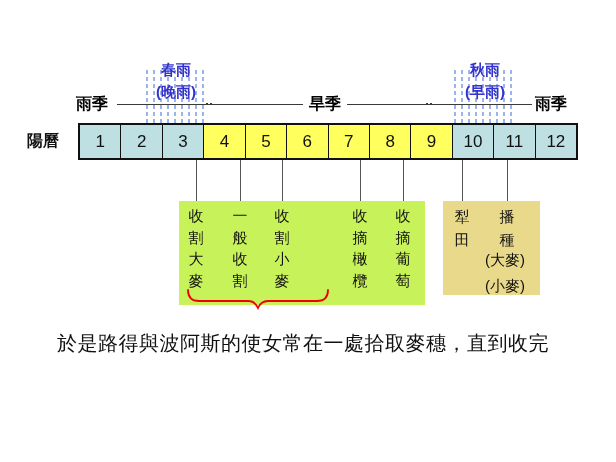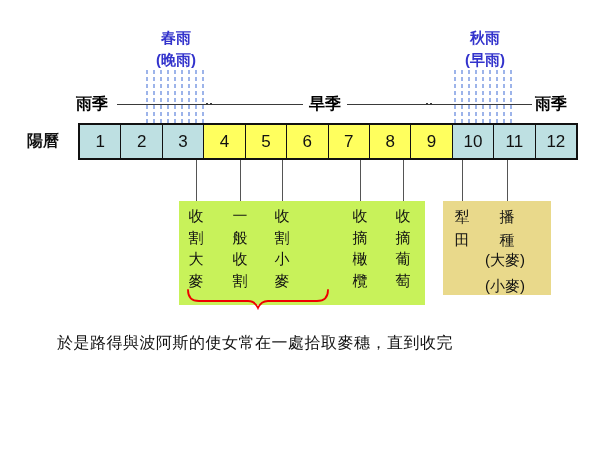--- a/index.html
+++ b/index.html
@@ -2,21 +2,21 @@
 <html><head>
 <meta charset="utf-8">
 <style>
   html,body{margin:0;padding:0;background:#fff;}
   #slide{
     position:relative;width:616px;height:462px;background:#ffffff;overflow:hidden;
     font-family:"Liberation Sans", sans-serif;color:#111;
   }
   .abs{position:absolute;}
   
-  .rain-label{width:120px;text-align:center;color:#3333cc;font-size:15px;line-height:22px;font-weight:bold;}
+  .rain-label{width:120px;text-align:center;color:#3333cc;font-size:15px;line-height:22px;font-weight:bold;margin-top:32px;}
   
   .season-line{height:1.3px;background:#3a3a3a;}
   .line-dot{width:2px;height:2px;background:#3a3a3a;}
   .season-label{font-size:16px;font-weight:bold;color:#000;background:#fff;line-height:16px;}
   
   #month-row{
     left:78px;top:123px;width:500px;height:37px;box-sizing:border-box;
     border:2.5px solid #111;display:flex;background:#fff;
   }
   .month-cell{
@@ -24,29 +24,29 @@
     font-size:17px;color:#111;border-right:1.8px solid #111;box-sizing:border-box;
   }
   .month-cell:last-child{border-right:none;}
   .cyan{background:#bee0e2;}
   .yellow{background:#ffff5e;}
   #calendar-row-label{left:27px;top:131px;font-size:16px;font-weight:bold;}
   
   .connector{width:1px;height:41px;top:160px;background:#555;}
   
   #harvest-box{left:179px;top:201px;width:246px;height:104px;background:#c8f25a;}
-  #farming-box{left:443px;top:201px;width:108px;height:94px;background:#e9d98b;}
+  #farming-box{left:443px;top:201px;width:97px;height:94px;background:#e9d98b;}
   .vcol{
     position:absolute;top:4px;width:16px;font-size:15px;line-height:21.5px;
     word-break:break-all;white-space:normal;color:#111;text-align:center;
   }
   .vcol2{line-height:23px;}
   .note{position:absolute;left:42px;font-size:15px;white-space:nowrap;color:#111;}
   
-  #caption{left:57px;top:325px;font-size:16px;line-height:36px;letter-spacing:0.5px;color:#111;white-space:nowrap;}
+  #caption{left:57px;top:325px;font-size:20px;line-height:36px;letter-spacing:0.5px;color:#111;white-space:nowrap;}
 </style>
 </head>
 <body>
 
 <div id="slide">
 
   <svg width="0" height="0" style="position:absolute">
     <defs>
       <pattern id="rainhatch" width="7" height="7" patternUnits="userSpaceOnUse">
         <rect x="0" y="0" width="2" height="4" fill="#9db4ea"></rect>

